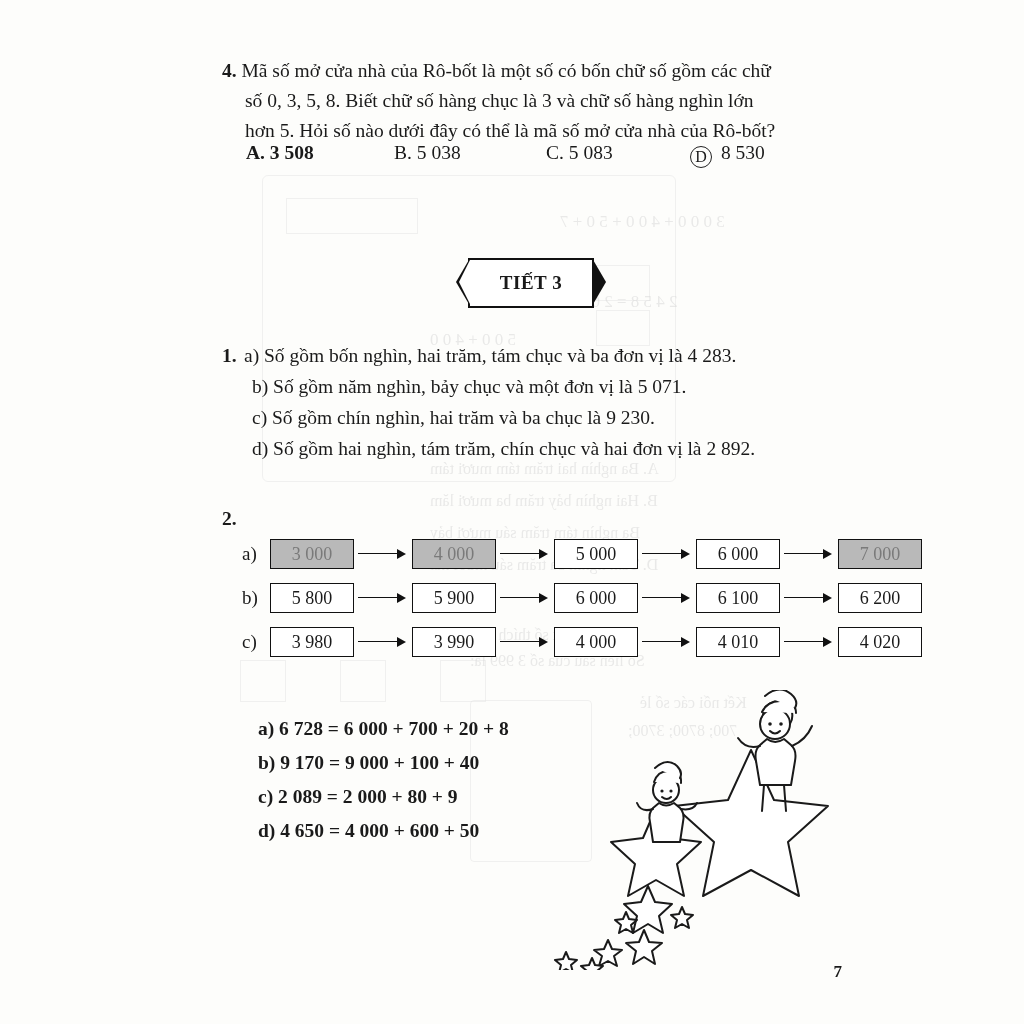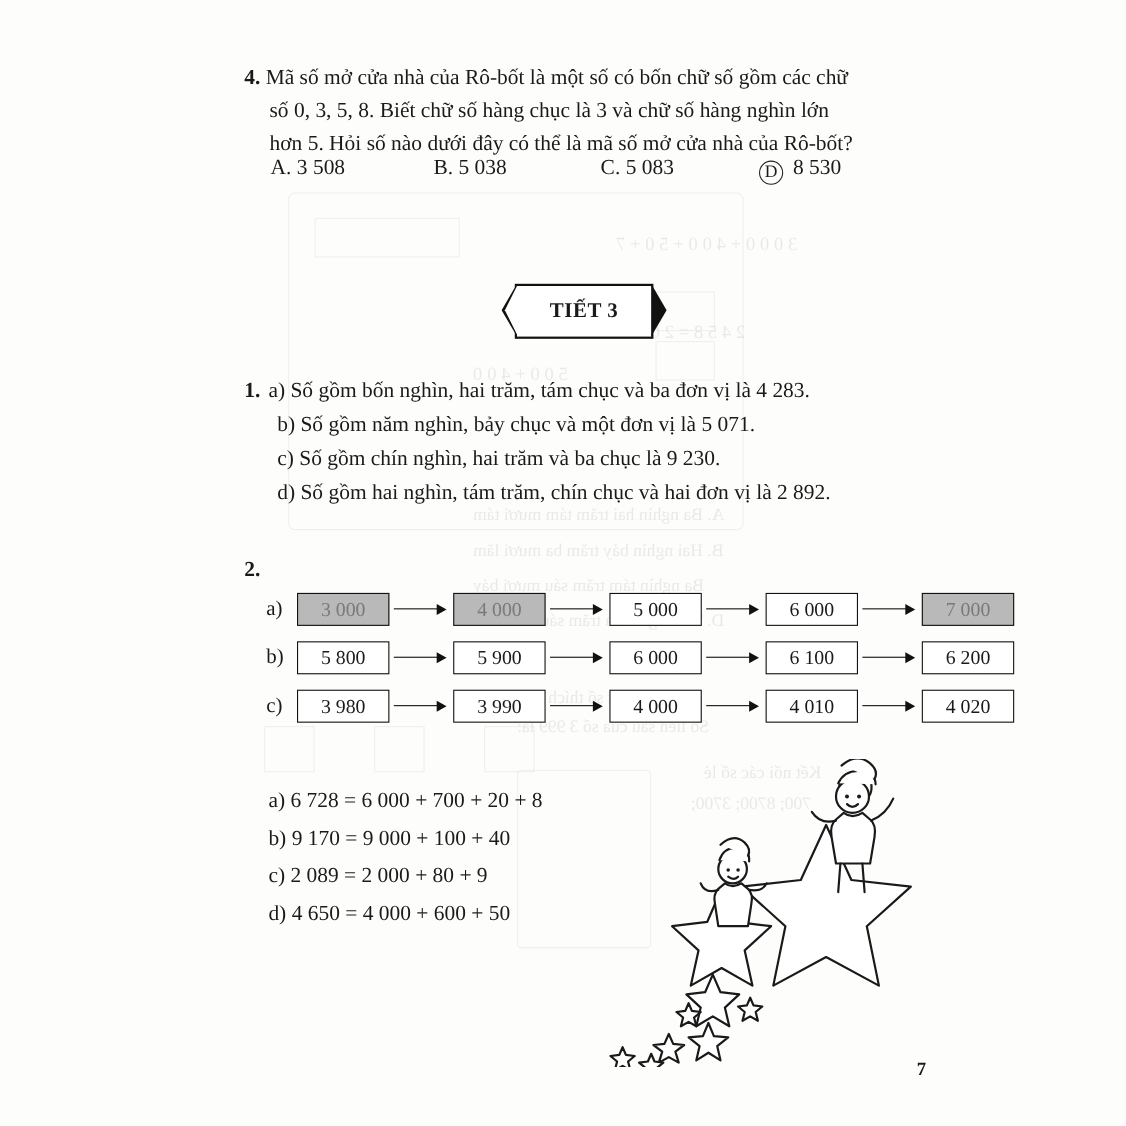--- a/index.html
+++ b/index.html
@@ -71,21 +71,21 @@
     position: absolute;
     left: 230px;
     top: 142px;
     width: 600px;
     font-size: 19.5px;
   }
   .choices .ch {
     position: absolute;
     white-space: nowrap;
   }
-  .ch-a { left: 0px; }
+  .ch-a { left: 0px; font-weight: bold; }
   .ch-b { left: 148px; }
   .ch-c { left: 300px; }
   .ch-d { left: 444px; }
   .circle-d {
     display: inline-block;
     border: 1.4px solid #222;
     border-radius: 50%;
     width: 20px;
     height: 20px;
     line-height: 19px;
@@ -226,21 +226,21 @@
 
   
   .ex3 {
     position: absolute;
     left: 206px;
     top: 712px;
     font-size: 19.5px;
     line-height: 34px;
   }
   .ex3 .num { font-weight: bold; }
-  .ex3 .items { margin-left: 22px; }
+  .ex3 .items { margin-left: 36px; font-weight: bold; }
 
   
   .deco {
     position: absolute;
     left: 520px;
     top: 690px;
     width: 320px;
     height: 280px;
     pointer-events: none;
   }

